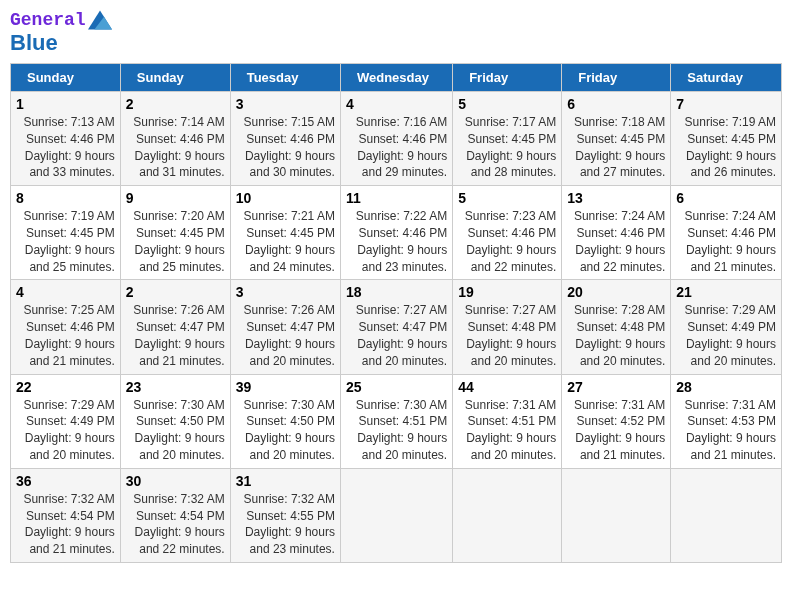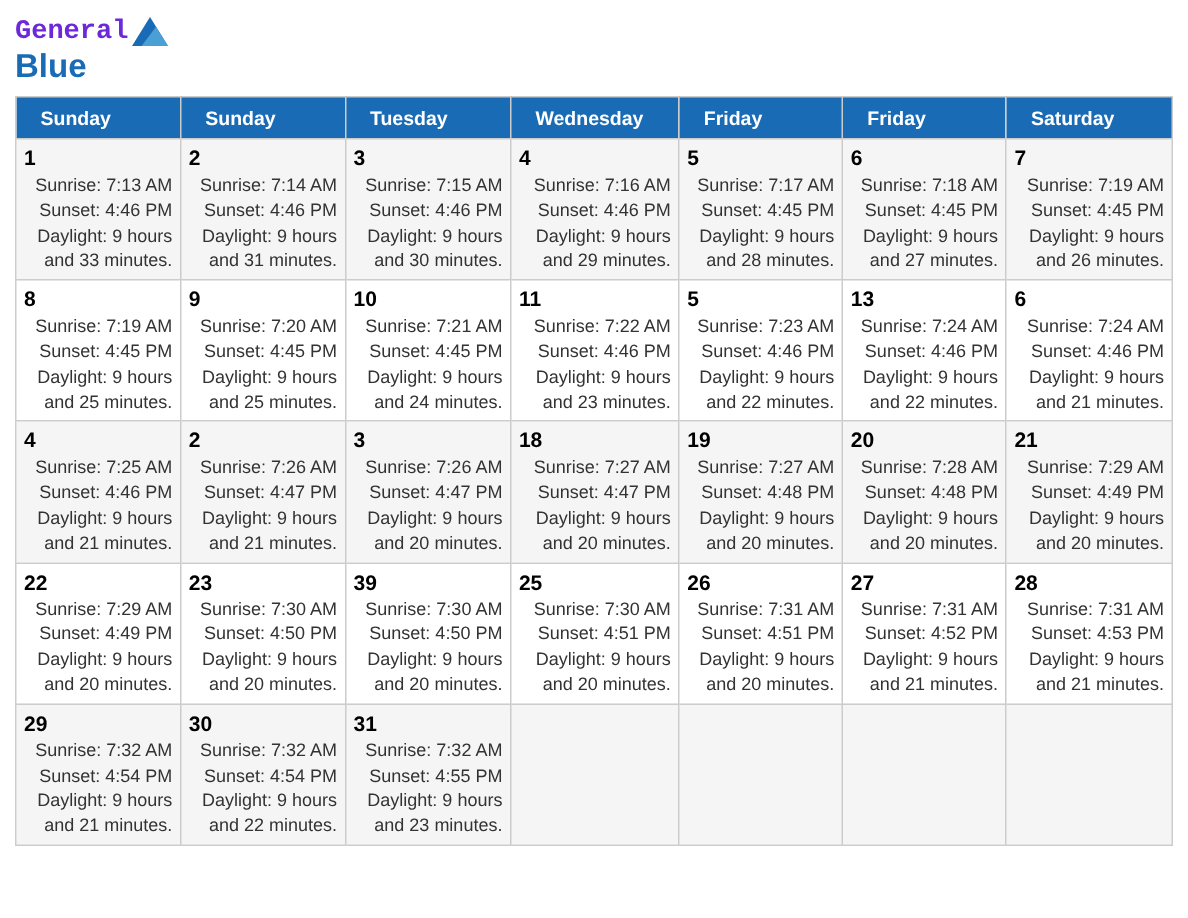--- a/index.html
+++ b/index.html
@@ -326,21 +326,21 @@
         </td>
         <td>
           <span class="day-num">25</span>
         <div class="day-info">
           Sunrise: 7:30 AM<br>
           Sunset: 4:51 PM<br>
           Daylight: 9 hours and 20 minutes.
         </div>
         </td>
         <td>
-          <span class="day-num">26</span>
+          <span class="day-num">44</span>
         <div class="day-info">
           Sunrise: 7:31 AM<br>
           Sunset: 4:51 PM<br>
           Daylight: 9 hours and 20 minutes.
         </div>
         </td>
         <td>
           <span class="day-num">27</span>
         <div class="day-info">
           Sunrise: 7:31 AM<br>
@@ -352,21 +352,21 @@
           <span class="day-num">28</span>
         <div class="day-info">
           Sunrise: 7:31 AM<br>
           Sunset: 4:53 PM<br>
           Daylight: 9 hours and 21 minutes.
         </div>
         </td>
       </tr>
       <tr>
         <td>
-          <span class="day-num">29</span>
+          <span class="day-num">36</span>
         <div class="day-info">
           Sunrise: 7:32 AM<br>
           Sunset: 4:54 PM<br>
           Daylight: 9 hours and 21 minutes.
         </div>
         </td>
         <td>
           <span class="day-num">30</span>
         <div class="day-info">
           Sunrise: 7:32 AM<br>

